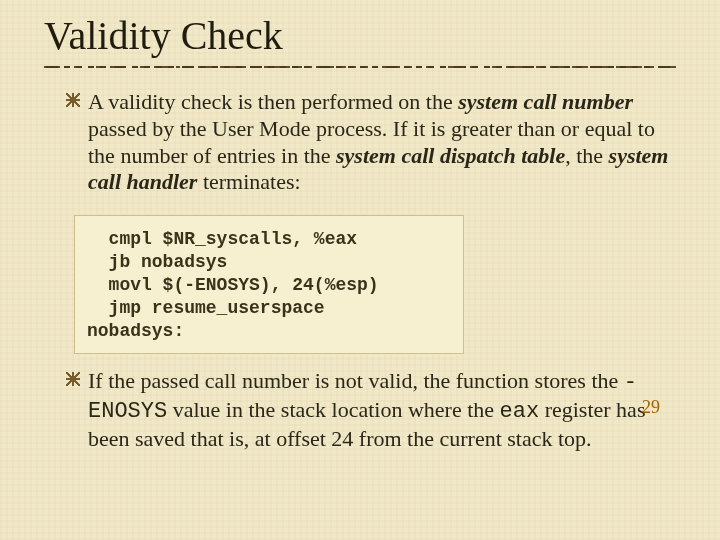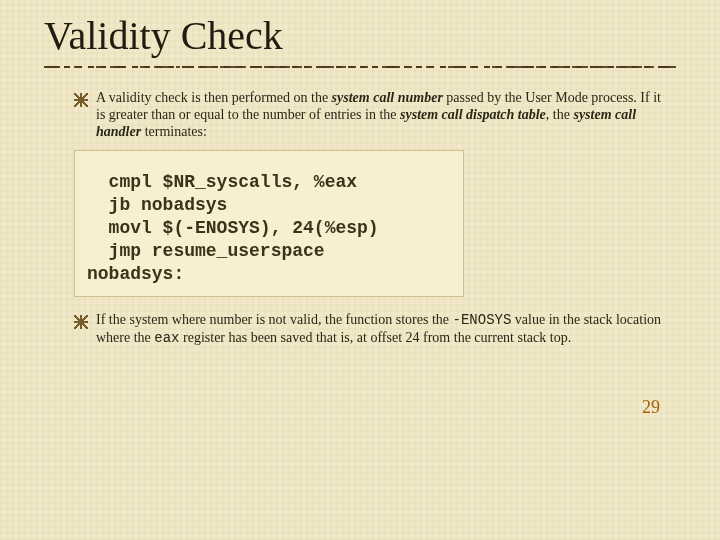--- a/index.html
+++ b/index.html
@@ -54,22 +54,22 @@
     position: absolute;
     left: 0; right: 0; top: 3px; height: 2px;
     background: repeating-linear-gradient(90deg,
       #4a3a20 0 4px, transparent 4px 8px,
       #4a3a20 8px 16px, transparent 16px 22px);
     opacity: 0.9;
   }
   .bullets {
     list-style: none;
     padding: 0 6px 0 22px;
-    margin: 8px;
-    font-size: 14px;
+    margin: 0;
+    font-size: 22px;
     line-height: 1.22;
   }
   .bullets > li {
     position: relative;
     padding-left: 22px;
     margin-bottom: 6px;
   }
   .bullets > li::before {
     content: "";
     position: absolute;
@@ -81,22 +81,22 @@
       linear-gradient(45deg, transparent 45%, #6b4f1a 45% 55%, transparent 55%),
       linear-gradient(-45deg, transparent 45%, #6b4f1a 45% 55%, transparent 55%),
       linear-gradient(0deg, transparent 44%, #6b4f1a 44% 56%, transparent 56%),
       linear-gradient(90deg, transparent 44%, #6b4f1a 44% 56%, transparent 56%);
     opacity: 0.9;
   }
   .bi { font-style: italic; font-weight: bold; }
   .codebox {
     background: #f6f0d0;
     border: 1px solid #cdbf8f;
-    margin: 10px 0 14px 30px;
-    padding: 20px 12px 10px 12px;
+    margin: 19px 0 14px 30px;
+    padding: 12px 12px 10px 12px;
     width: 390px;
     box-sizing: border-box;
   }
   .codebox pre {
     margin: 0;
     font-family: "Courier New", Courier, monospace;
     font-weight: bold;
     font-size: 18px;
     line-height: 1.28;
     color: #3a321a;
@@ -127,18 +127,18 @@
   <div class="codebox">
     <pre>  cmpl $NR_syscalls, %eax
   jb nobadsys
   movl $(-ENOSYS), 24(%esp)
   jmp resume_userspace
 nobadsys:</pre>
   </div>
 
   <ul class="bullets">
     <li>
-      <span>If the system where number is not valid, the function stores the </span><span class="mono">-ENOSYS</span><span> value in the stack location where the </span><span class="mono">eax</span><span> register has been saved that is, at offset 24 from the current stack top.</span>
+      <span>If the passed call number is not valid, the function stores the </span><span class="mono">-ENOSYS</span><span> value in the stack location where the </span><span class="mono">eax</span><span> register has been saved that is, at offset 24 from the current stack top.</span>
     </li>
   </ul>
 
   <div class="pagenum">29</div>
 </div>
 
 </body></html>

